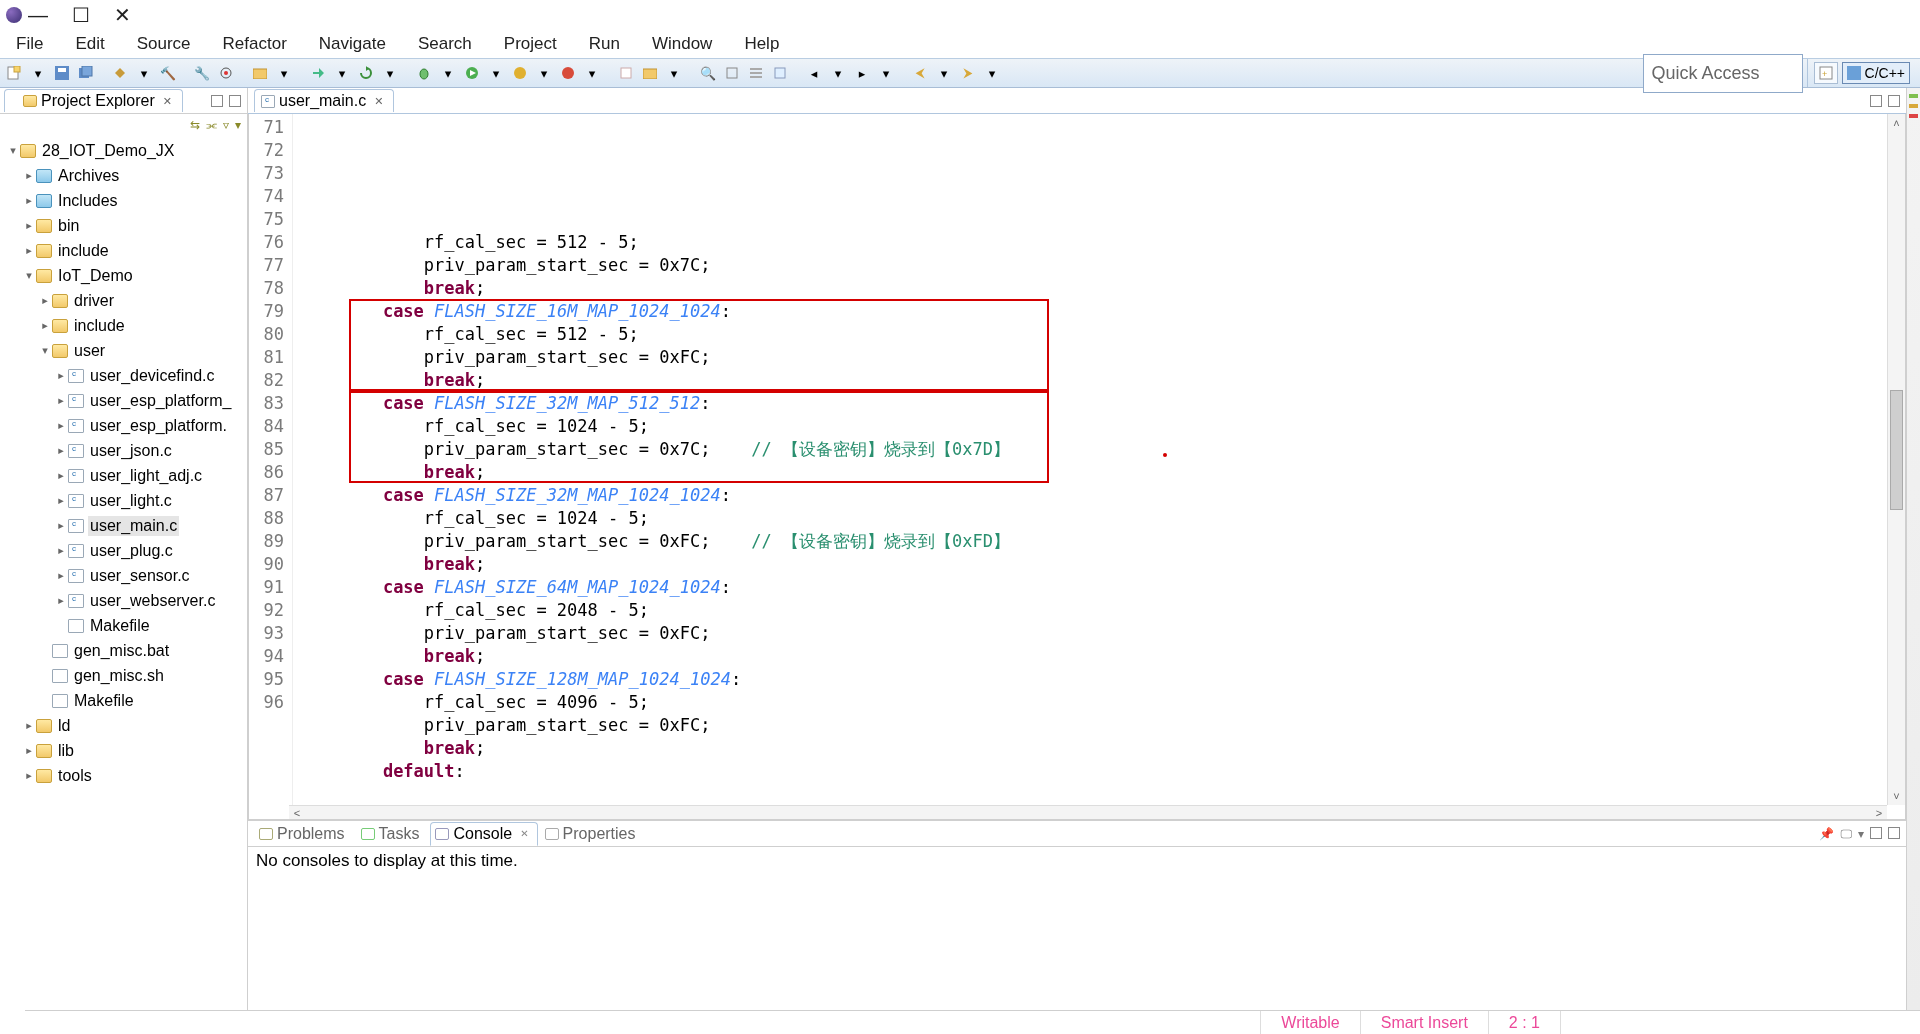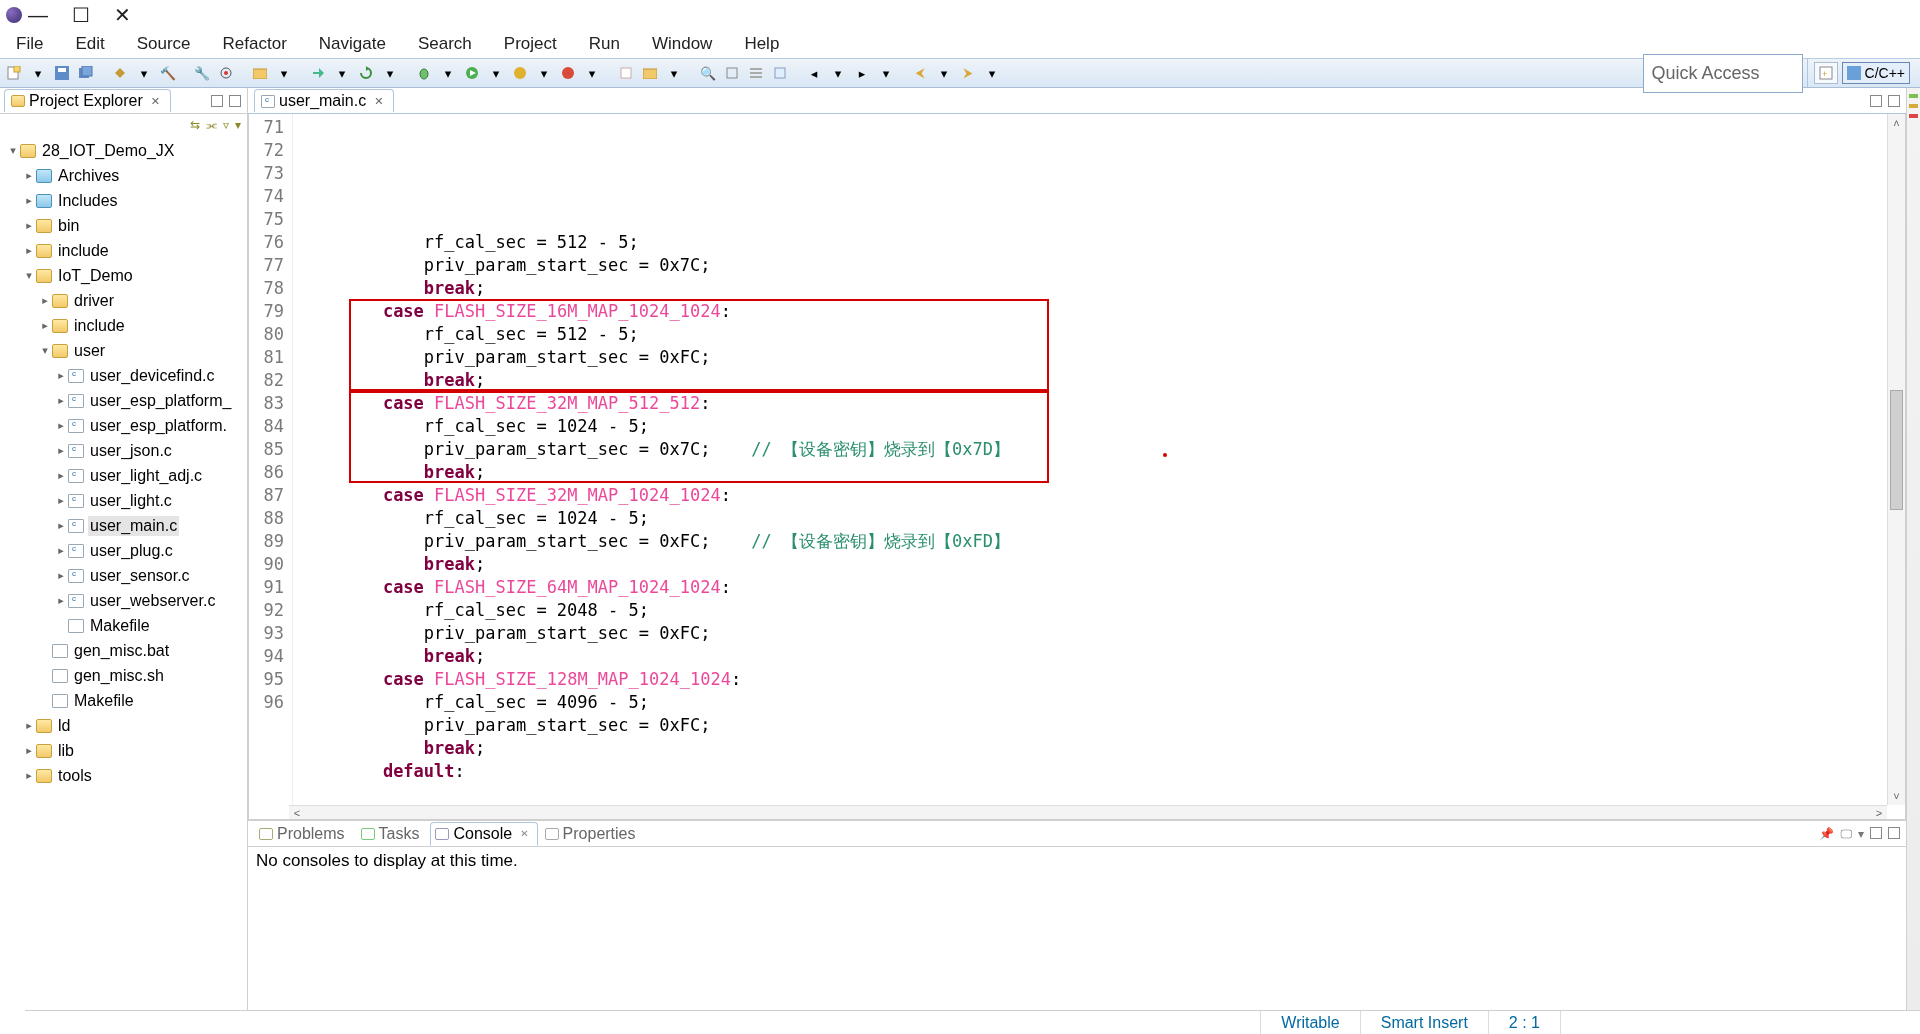--- a/index.html
+++ b/index.html
@@ -17,21 +17,21 @@
   .tb-btn.sep { width: 6px; border: none; background: none; }
   .tb-btn svg, .tb-btn span { display: block; }
   .toolbar .quick-access { height: 39px; border: 1px solid #8fa9c9; background: #fff; padding: 18px 8px; font-size: 18px; color: #666; width: 160px; margin-right: 4px; display: flex; align-items: center; }
   .toolbar .persp { display: flex; align-items: center; gap: 4px; padding: 0 6px; border-left: 1px solid #b0c6de; height: 100%; }
   .toolbar .persp .p-btn { height: 22px; padding: 0 4px; border: 1px solid #a9bdd4; background: #f6fafe; display: flex; align-items: center; gap: 4px; font-size: 14px; }
   .toolbar .persp .p-btn.active { background: #e3eefa; border-color: #6a8ab3; }
 
   .body-area { display: flex; height: calc(1034px - 30px - 28px - 30px - 24px); }
   .left-col { width: 248px; border-right: 1px solid #cfcfcf; display: flex; flex-direction: column; background: #fff; }
   .view-tab-bar { height: 26px; display: flex; align-items: center; border-bottom: 1px solid #cfcfcf; padding-left: 4px; gap: 4px; position: relative; }
-  .view-tab { background: #fff; border: 1px solid #b0c6de; border-bottom: none; border-radius: 4px 4px 0 0; padding: 2px 10px 2px 6px; font-size: 16px; display: flex; align-items: center; gap: 4px; }
+  .view-tab { background: #fff; border: 1px solid #b0c6de; border-bottom: none; border-radius: 4px 4px 0 0; padding: 2px 10px 2px 18px; font-size: 16px; display: flex; align-items: center; gap: 4px; }
   .view-tab .folder-icon { width: 14px; height: 12px; background: linear-gradient(#ffe9a3,#f2c96a); border: 1px solid #c9a13c; border-radius: 2px; }
   .view-tab .x-ic { font-size: 11px; color: #666; margin-left: 4px; }
   .view-toolbar-right { margin-left: auto; display: flex; gap: 6px; margin-right: 6px; color: #666; font-size: 11px; }
   .view-toolbar-right .tiny { width: 12px; height: 12px; border: 1px solid #888; }
   .proj-sub-toolbar { height: 22px; display: flex; justify-content: flex-end; align-items: center; gap: 6px; padding: 0 6px; }
   .proj-sub-toolbar .tiny2 { font-size: 12px; color: #8a8a2a; }
 
   .tree { flex: 1; overflow: auto; padding: 2px 0 2px 4px; font-size: 16px; color: #000; position: relative; }
   .tree::-webkit-scrollbar { width: 18px; height: 18px; }
   .tree::-webkit-scrollbar-thumb { background: #cfcfcf; border: 1px solid #aaa; }
@@ -53,21 +53,21 @@
   .editor-tab { background: #fff; border: 1px solid #b0c6de; border-bottom: none; border-radius: 4px 4px 0 0; padding: 2px 10px 2px 6px; font-size: 16px; display: flex; align-items: center; gap: 4px; }
   .editor-tab .ic { width: 14px; height: 13px; }
   .editor-tab .x-ic { font-size: 11px; color: #666; margin-left: 4px; }
   .editor-tabbar .right-ic { margin-left: auto; display: flex; gap: 6px; margin-right: 6px; color: #666; font-size: 11px; }
   .editor-tabbar .right-ic .tiny { width: 12px; height: 12px; border: 1px solid #888; }
 
   .editor-body { flex: 1; display: flex; overflow: hidden; border: 1px solid #cfcfcf; border-top: none; position: relative; }
   .gutter { width: 44px; background: #fff; text-align: right; padding: 2px 8px 2px 0; color: #7a7a7a; font-family: Consolas, monospace; font-size: 17px; line-height: 23px; border-right: 1px solid #eee; user-select: none; }
   .code { flex: 1; background: #fff; font-family: Consolas, monospace; font-size: 17px; line-height: 23px; white-space: pre; padding: 2px 0 2px 8px; position: relative; overflow: auto; }
   .kw { color: #800040; font-weight: bold; }
-  .const-id { color: #ec4899; }
+  .const-id { color: #3b82f6; font-style: italic; }
   .cmt { color: #2a8f6f; }
   .red-box { position: absolute; border: 2px solid #d40000; pointer-events: none; }
   .red-dot { position: absolute; width: 4px; height: 4px; background: #d40000; border-radius: 50%; }
   .editor-scroll-v { position: absolute; right: 0; top: 0; bottom: 14px; width: 18px; background: #f4f4f4; border-left: 1px solid #ddd; }
   .editor-scroll-v .arrow { height: 18px; text-align: center; color: #666; font-size: 11px; line-height: 18px; }
   .editor-scroll-v .thumb { position: absolute; left: 2px; right: 2px; top: 40%; height: 120px; background: #cfcfcf; border: 1px solid #aaa; }
   .editor-scroll-h { position: absolute; left: 40px; right: 18px; bottom: 0; height: 14px; background: #f4f4f4; border-top: 1px solid #ddd; }
   .editor-scroll-h .harrow { position: absolute; top: 0; width: 16px; height: 14px; text-align: center; color: #666; font-size: 11px; line-height: 14px; }
   .editor-scroll-h .harrow.left { left: 0; } .editor-scroll-h .harrow.right { right: 0; }
 
@@ -77,21 +77,21 @@
   .bp-tab.active { background: #fff; border-color: #b0c6de; border-bottom-color: #fff; color: #000; }
   .bp-tab .tic { width: 14px; height: 12px; display: inline-block; border-radius: 2px; }
   .tic.prob { background: #fff; border: 1px solid #aa7; }
   .tic.task { background: #fff; border: 1px solid #7c7; position: relative; }
   .tic.cons { background: #fff; border: 1px solid #99b; }
   .tic.prop { background: #fff; border: 1px solid #aaa; }
   .bp-right { margin-left: auto; display: flex; gap: 6px; margin-right: 6px; color: #777; font-size: 12px; }
   .bp-right .tiny { width: 12px; height: 12px; border: 1px solid #888; }
   .bp-body { flex: 1; padding: 4px 8px; font-size: 17px; }
 
-  .statusbar { height: 24px; border-top: 1px solid #cfcfcf; display: flex; align-items: center; font-size: 16px; color: #0369a1; margin-left: 25px; }
+  .statusbar { height: 24px; border-top: 1px solid #cfcfcf; display: flex; align-items: center; font-size: 16px; color: #ec4899; margin-left: 25px; }
   .statusbar .sb-spacer { flex: 1; }
   .statusbar .sb-cell { padding: 0 20px; border-left: 1px solid #ddd; height: 100%; display: flex; align-items: center; }
 
   .right-gutter-strip { width: 14px; background: linear-gradient(#f3f3f3,#ececec); border-left: 1px solid #cfcfcf; position: relative; }
   .right-gutter-strip .blip { position: absolute; left: 2px; right: 2px; height: 4px; }
 </style>
 </head>
 <body>
 
 <div class="titlebar">

